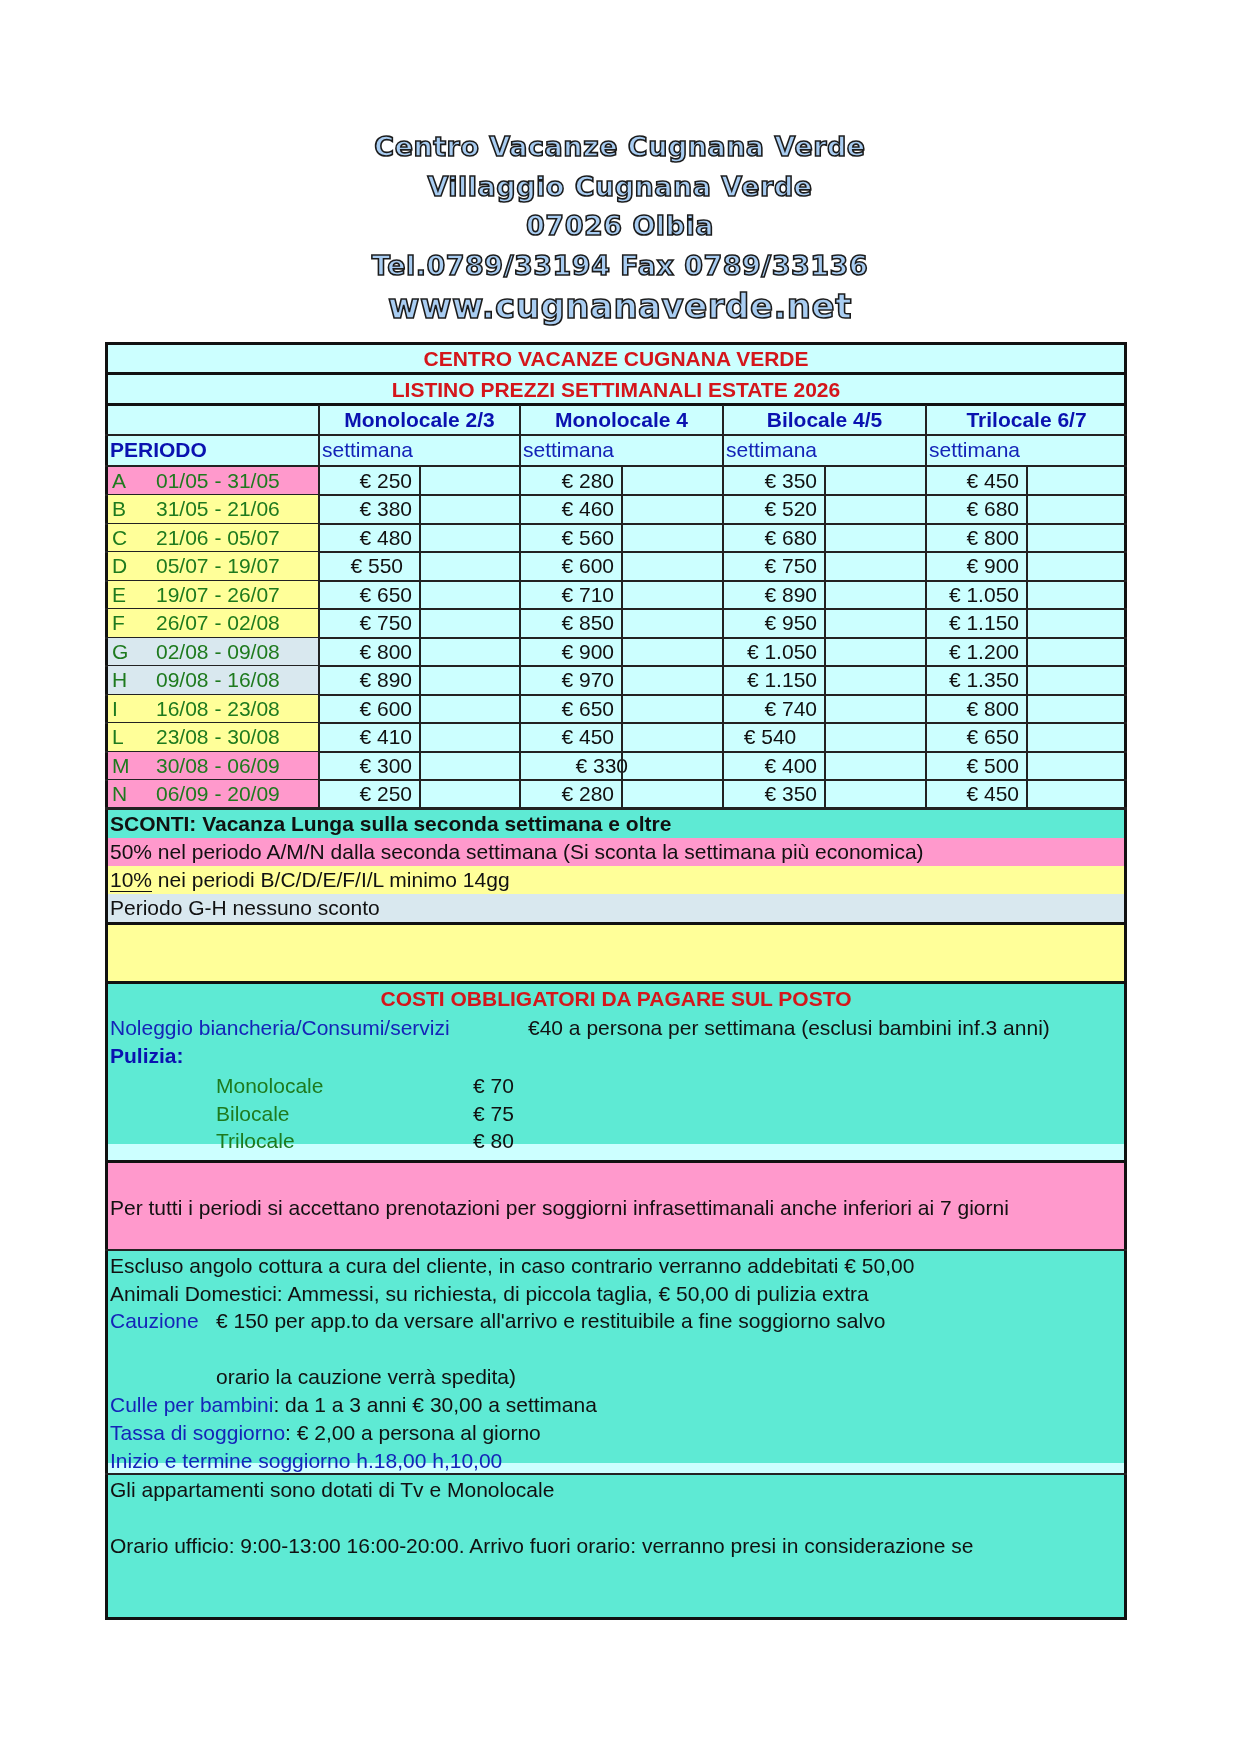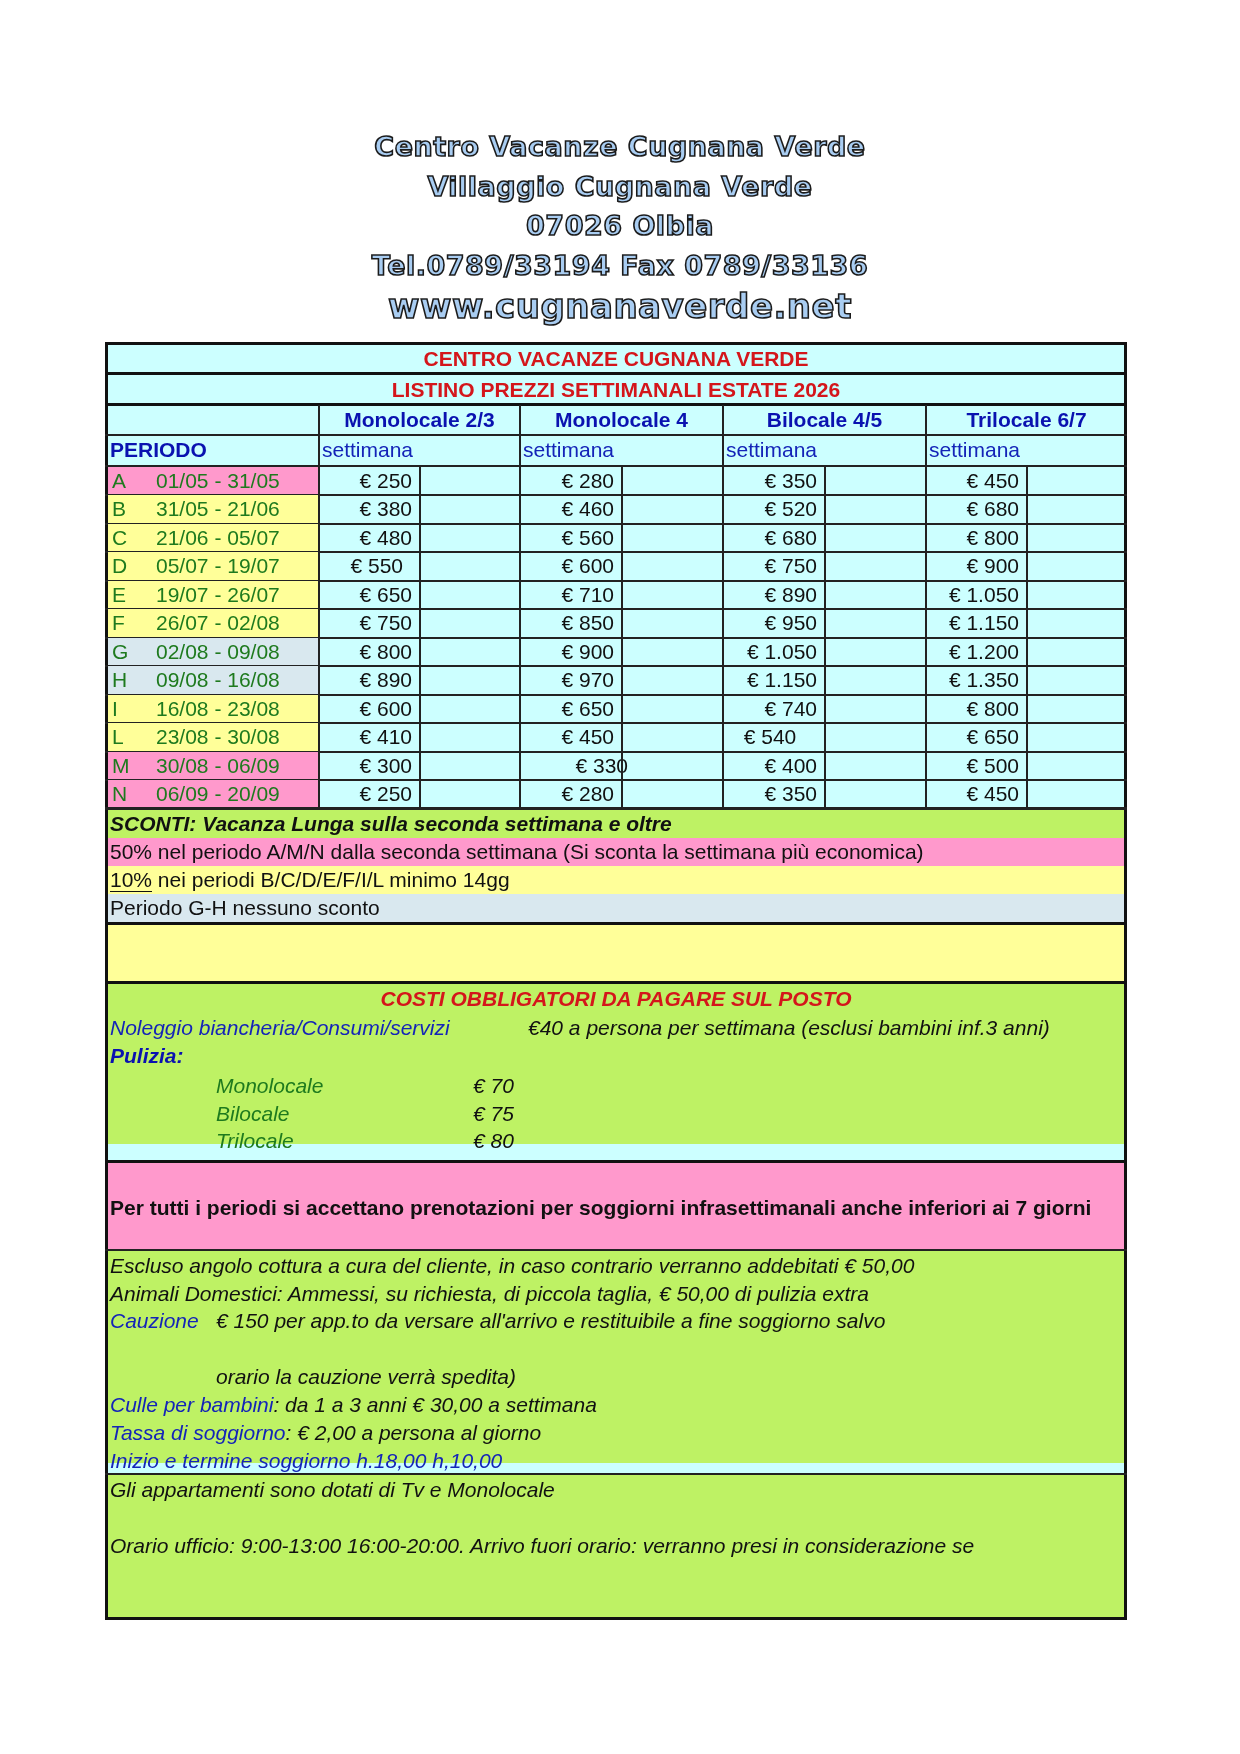--- a/index.html
+++ b/index.html
@@ -30,21 +30,21 @@
   .col-head { color:#0a12b0; font-weight:bold; font-size:21px; text-align:center; }
   .blue { color:#1424b8; }
   .blue-bold { color:#0a12b0; font-weight:bold; }
   .green { color:#1e7a1e; }
   .black { color:#111; }
   .price { text-align:right; padding-right:8px; color:#111; }
 
   .bg-pink { background:#ff99cc; }
   .bg-yellow { background:#ffff99; }
   .bg-grey { background:#d9e8ef; }
-  .bg-cyan { background:#bef264;font-style:italic; }
+  .bg-cyan { background:#5eead4; }
 
   .row-letter { position:absolute; left:4px; top:0; }
   .row-dates { position:absolute; left:48px; top:0; }
 
   .section { position:absolute; left:108px; width:1016px; box-sizing:border-box; }
   .txt { position:absolute; font-size:21px; line-height:28px; white-space:nowrap; }
 </style>
 </head>
 <body>
 
@@ -224,21 +224,21 @@
   <div class="txt green" style="left:108px;top:88px;">Monolocale</div>
   <div class="txt black" style="left:365px;top:88px;">€ 70</div>
   <div class="txt green" style="left:108px;top:116px;">Bilocale</div>
   <div class="txt black" style="left:365px;top:116px;">€ 75</div>
   <div class="txt green" style="left:108px;top:143px;">Trilocale</div>
   <div class="txt black" style="left:365px;top:143px;">€ 80</div>
 </div>
 <div class="hline-thick" style="top:1160px;"></div>
 
 <div class="section bg-pink" style="top:1163px;height:86px;">
-  <div class="txt black" style="left:2px;top:31px;font-weight:bold;">Per tutti i periodi si accettano prenotazioni per soggiorni infrasettimanali anche inferiori ai 7 giorni</div>
+  <div class="txt black" style="left:2px;top:31px;">Per tutti i periodi si accettano prenotazioni per soggiorni infrasettimanali anche inferiori ai 7 giorni</div>
 </div>
 <div class="hline" style="left:105px;top:1249px;width:1022px;"></div>
 
 <div class="section bg-cyan" style="top:1251px;height:212px;">
   <div class="txt black" style="left:2px;top:1px;">Escluso angolo cottura a cura del cliente, in caso contrario verranno addebitati € 50,00</div>
   <div class="txt black" style="left:2px;top:29px;">Animali Domestici: Ammessi, su richiesta, di piccola taglia, € 50,00 di pulizia extra</div>
   <div class="txt blue" style="left:2px;top:56px;">Cauzione</div>
   <div class="txt black" style="left:108px;top:56px;">€ 150 per app.to da versare all'arrivo e restituibile a fine soggiorno salvo</div>
   <div class="txt black" style="left:108px;top:112px;">orario la cauzione verrà spedita)</div>
   <div class="txt" style="left:2px;top:140px;">

